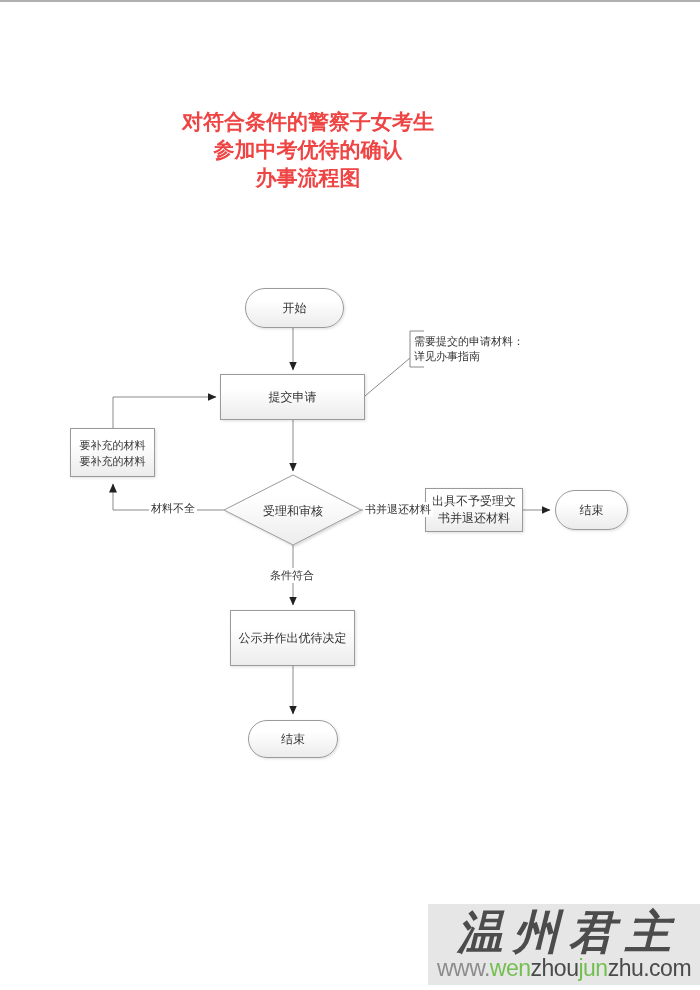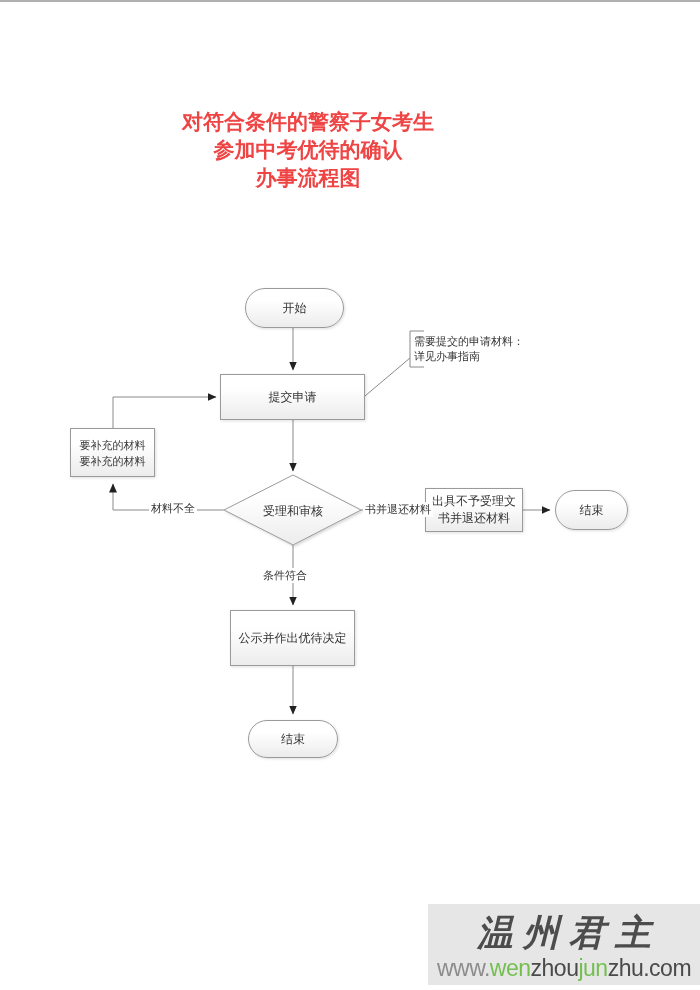--- a/index.html
+++ b/index.html
@@ -30,32 +30,32 @@
   .n-end-bottom{left:248px;top:720px;width:90px;height:38px;border-radius:19px;}
   .diamond-label{
     position:absolute;left:233px;top:503px;width:120px;text-align:center;
     font-size:12px;color:#333;background:transparent;
   }
   .edge-label{
     position:absolute;font-size:11px;color:#333;background:#ffffff;padding:0 2px;white-space:nowrap;
   }
   .el-incomplete{left:149px;top:501px;}
   .el-notqualified{left:363px;top:502px;}
-  .el-qualified{left:261px;top:568px;}
+  .el-qualified{left:268px;top:568px;}
   .note-text{
     position:absolute;left:414px;top:334px;font-size:11px;line-height:15px;
     color:#333;white-space:nowrap;text-align:left;
   }
   .watermark{
     position:absolute;left:428px;top:904px;width:272px;height:81px;
     display:flex;flex-direction:column;align-items:center;justify-content:center;
   }
   .wm-brand{
     font-family:"DejaVu Serif","Liberation Serif",serif;font-style:italic;font-weight:bold;
-    font-size:36px;line-height:46px;letter-spacing:10px;text-indent:10px;white-space:nowrap;
+    font-size:46px;line-height:46px;letter-spacing:10px;text-indent:10px;white-space:nowrap;
   }
   .wm-url{
     font-family:"Liberation Sans","DejaVu Sans",sans-serif;font-size:23px;line-height:26px;
     letter-spacing:-0.5px;white-space:nowrap;
   }
 </style>
 </head>
 <body>
 
 <div class="page">

